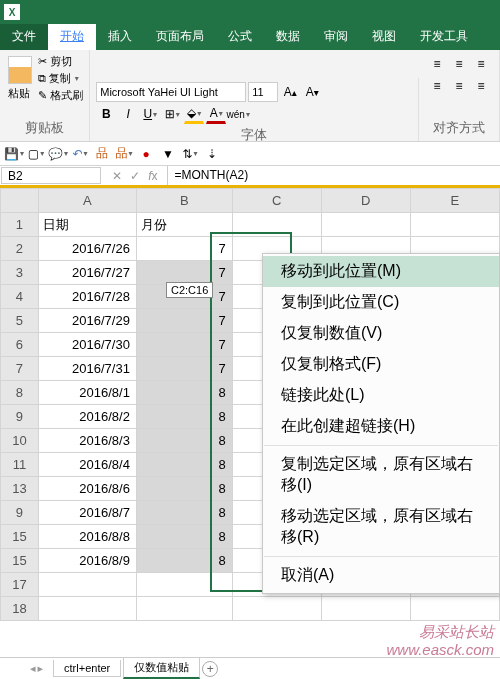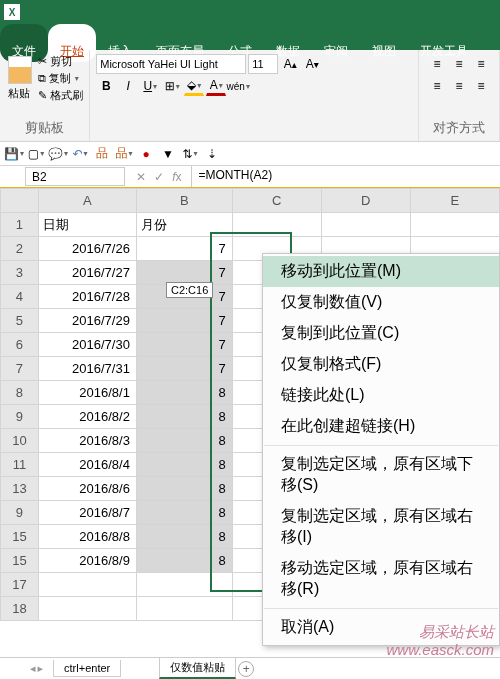--- a/index.html
+++ b/index.html
@@ -1,39 +1,39 @@
 <!DOCTYPE html>
 <html><head>
 <meta charset="utf-8">
 <style>
 * { margin: 0; padding: 0; box-sizing: border-box; font-family: "Microsoft YaHei", sans-serif; }
 body { width: 500px; height: 679px; background: #fff; overflow: hidden; position: relative; font-size: 12px; }
 .title-bar { height: 24px; background: #217346; display: flex; align-items: center; padding: 0 4px; }
 .title-icon { width: 16px; height: 16px; background: #fff; margin-right: 4px; display: flex; align-items: center; justify-content: center; color: #217346; font-size: 10px; font-weight: bold; }
 .tabs { display: flex; background: #217346; height: 26px; }
-.tab { padding: 19px 12px; color: #fff; font-size: 12px; cursor: pointer; border-radius: 13px; }
-.tab.active { background: #fff; color: #c2410c; text-decoration: underline; }
+.tab { padding: 4px 12px; color: #fff; font-size: 12px; cursor: pointer; }
+.tab.active { background: #fff; color: #3b82f6; text-decoration: underline; }
 .tab.file { background: #1a5e38; color: #fff; }
 .ribbon { display: flex; background: #f3f3f3; border-bottom: 1px solid #d4d4d4; height: 92px; }
 .ribbon-group { padding: 4px 6px; border-right: 1px solid #e0e0e0; display: flex; flex-direction: column; justify-content: space-between; }
 .ribbon-group-label { text-align: center; font-size: 13px; color: #666; }
 .clipboard { display: flex; gap: 4px; }
 .paste-btn { display: flex; flex-direction: column; align-items: flex-start; gap: 2px; padding: 2px; font-size: 11px; }
 .paste-icon { width: 24px; height: 28px; background: linear-gradient(#fff 40%, #f4b860 40%); border: 1px solid #ccc; }
 .cb-actions { display: flex; flex-direction: column; gap: 2px; font-size: 11px; }
 .cb-item { display: flex; align-items: center; gap: 3px; }
-.font-group { flex: 1; }
+.font-group { flex: 1; margin-top: 28px; }
 .font-row { display: flex; gap: 2px; margin-bottom: 2px; align-items: center; }
 .font-select { border: 1px solid #ccc; background: #fff; padding: 1px 3px; font-size: 11px; height: 20px; }
 .fmt-btn { width: 20px; height: 20px; border: 1px solid transparent; display: flex; align-items: center; justify-content: center; font-size: 12px; cursor: pointer; }
 .dd { font-size: 8px; color: #666; margin-left: 1px; }
 .align-group { padding: 4px 8px; }
 .qat { height: 24px; background: #fff; border-bottom: 1px solid #d4d4d4; display: flex; align-items: center; gap: 6px; padding: 0 6px; }
 .qat-icon { width: 16px; height: 16px; display: flex; align-items: center; justify-content: center; font-size: 12px; cursor: pointer; }
-.name-fb { height: 22px; display: flex; border-bottom: 1px solid #eab308; padding-left: 24px; }
+.name-fb { height: 22px; display: flex; border-bottom: 3px solid #eab308; }
 .name-box { width: 100px; border: 1px solid #ccc; padding: 2px 6px; font-size: 12px; margin: 1px; }
 .fb-btns { display: flex; align-items: center; gap: 8px; padding: 0 10px; color: #999; }
 .formula-bar { flex: 1; padding: 2px 6px; font-size: 12px; border-left: 1px solid #ccc; }
 .grid-area { position: relative; }
 .grid { border-collapse: collapse; width: 100%; }
 .grid th, .grid td { border: 1px solid #d4d4d4; font-size: 13px; text-align: center; height: 24px; background: #fff; }
 .grid .rh { width: 34px; background: #e6e6e6; color: #555; font-weight: normal; }
 .grid .ch { background: #e6e6e6; color: #555; font-weight: normal; height: 20px; }
 .grid .corner { background: #e6e6e6; width: 34px; }
 .grid td.data { text-align: right; padding-right: 6px; }
@@ -46,21 +46,21 @@
 .sel { background: #d8d8d8 !important; }
 .sel-first { background: #fff !important; }
 .drop-target { position: absolute; border: 2px solid #217346; pointer-events: none; }
 .tooltip { position: absolute; background: #fff; border: 1px solid #888; padding: 1px 4px; font-size: 11px; }
 .ctx-menu { position: absolute; background: #fcfcfc; border: 1px solid #c8c8c8; box-shadow: 2px 2px 6px rgba(0,0,0,0.25); padding: 2px 0; font-size: 16px; min-width: 200px; }
 .ctx-item { padding: 5px 18px; cursor: pointer; }
 .ctx-item.hover { background: #c5e2d4; }
 .ctx-sep { height: 1px; background: #e0e0e0; margin: 3px 1px; }
 .sheet-tabs { position: absolute; bottom: 0; left: 0; right: 0; height: 22px; background: #fff; border-top: 1px solid #ccc; display: flex; align-items: center; gap: 2px; padding-left: 30px; font-size: 11px; }
 .sheet-tab { padding: 2px 10px; border: 1px solid #ccc; border-top: none; background: #fff; }
-.sheet-tab.active { border-bottom: 2px solid #217346; margin-left: 36px; }
+.sheet-tab.active { border-bottom: 2px solid #217346; }
 .watermark { position: absolute; right: 6px; bottom: 20px; text-align: right; color: #c97b95; font-family: serif; font-style: italic; font-size: 15px; line-height: 1.2; }
 .sh-tab-add { width: 16px; height: 16px; border: 1px solid #aaa; border-radius: 50%; display: flex; align-items: center; justify-content: center; font-size: 12px; color: #666; }
 </style>
 </head>
 <body>
 
 <div class="title-bar">
   <div class="title-icon">X</div>
 </div>
 
@@ -119,20 +119,21 @@
         <span class="fmt-btn">
             <u>U</u>
             <span class="dd">▾</span>
           </span>
         <span class="fmt-btn">⊞<span class="dd">▾</span></span>
         <span class="fmt-btn" style="border-bottom:3px solid #ffc000">⬙<span class="dd">▾</span></span>
         <span class="fmt-btn" style="border-bottom:3px solid #c00000">A<span class="dd">▾</span></span>
         <span class="fmt-btn" style="font-size:10px">wén<span class="dd">▾</span></span>
       </div>
     </div>
+    <div class="ribbon-group-label">字体</div>
   </div>
   <div class="ribbon-group align-group">
     <div>
       <div class="font-row">
         <span class="fmt-btn">≡</span>
         <span class="fmt-btn">≡</span>
         <span class="fmt-btn">≡</span>
       </div>
       <div class="font-row">
         <span class="fmt-btn">≡</span>
@@ -315,27 +316,26 @@
           <td></td>
         </tr>
 </tbody>
     </table>
 
 <div class="drop-target" style="left:210px; top:44px; width:82px; height:360px;"></div>
 <div class="tooltip" style="left:166px; top:94px;">C2:C16</div>
 
 <div class="ctx-menu" style="left:262px; top:65px;">
   <div class="ctx-item hover">移动到此位置(M)</div>
+  <div class="ctx-item">复制到此位置(C)</div>
   <div class="ctx-item">仅复制数值(V)</div>
-  <div class="ctx-item">复制到此位置(C)</div>
   <div class="ctx-item">仅复制格式(F)</div>
   <div class="ctx-item">链接此处(L)</div>
   <div class="ctx-item">在此创建超链接(H)</div>
   <div class="ctx-sep"></div>
-  <div class="ctx-item">复制选定区域，原有区域下移(S)</div>
   <div class="ctx-item">复制选定区域，原有区域右移(I)</div>
   <div class="ctx-item">移动选定区域，原有区域右移(R)</div>
   <div class="ctx-sep"></div>
   <div class="ctx-item">取消(A)</div>
 </div>
 </div>
 
 <div class="sheet-tabs">
   <span style="color:#999">◂</span>
   <span style="color:#999;margin-right:8px">▸</span>

